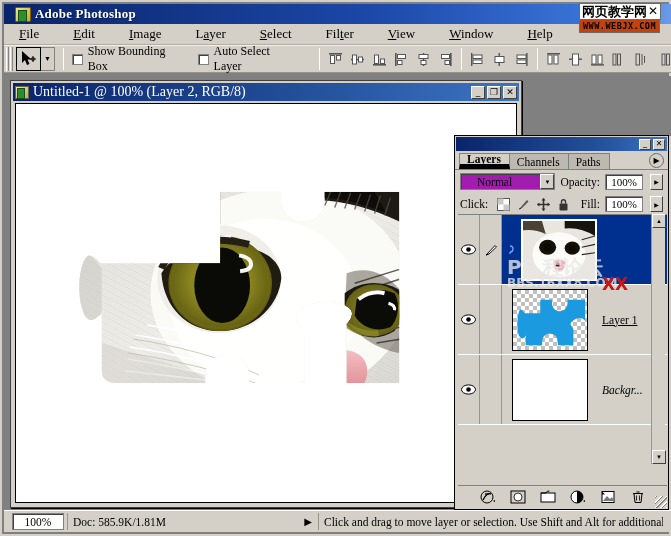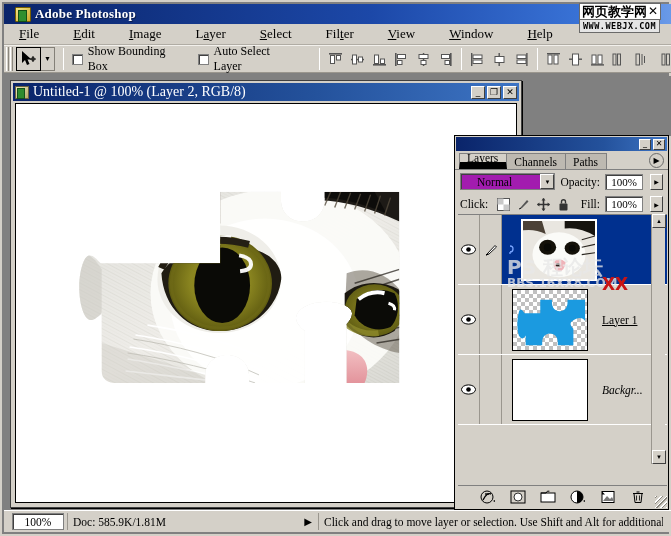--- a/index.html
+++ b/index.html
@@ -40,21 +40,21 @@
     z-index:20;
   }
   #wm-top{
     background:#ffffff; color:#000; font-size:13px; font-weight:bold;
     font-family:"DejaVu Sans", sans-serif;
     border:1px solid #6a6a6a; padding:0 2px; line-height:15px;
     display:flex;align-items:center;
   }
   #wm-x{ color:#000; font-weight:bold; font-size:12px; margin-left:1px;}
   #wm-bot{
-    background:#e5e5e5;color:#000;font-size:8.5px;font-weight:bold;
+    background:#c2410c;color:#000;font-size:8.5px;font-weight:bold;
     font-family:"DejaVu Sans Mono", monospace; letter-spacing:.5px;
     border:1px solid #6a6a6a; border-top:none; padding:0 3px; line-height:12px;
   }
   
   #menubar{
     position:absolute;left:2px;top:22px;width:667px;height:21px;
     background:#d4d0c8;display:flex;align-items:center;padding-left:6px;
     border-bottom:1px solid #b0aca4;
     gap:16px;
   }
@@ -139,21 +139,21 @@
   }
   #lp-tabs{
     height:18px;display:flex;align-items:flex-end;padding-left:4px;position:relative;
     border-bottom:1px solid #808080;background:#d4d0c8;
   }
   .ltab{
     height:16px;padding:0 8px 0 7px;font-size:11.5px;display:flex;align-items:center;
     background:#bdb9b1;border:1px solid #808080;border-bottom:none;margin-right:-1px;
     position:relative;
   }
-  .ltab.active{ background:#d4d0c8;border-bottom:7px solid #000000;font-weight:normal;z-index:2;}
+  .ltab.active{ background:#d4d0c8;border-bottom:5px solid #000000;font-weight:bold;z-index:2;}
   #lp-menu-btn{
     position:absolute;right:4px;bottom:1px;width:15px;height:15px;border-radius:50%;
     background:#d4d0c8;border:1px solid #6a6a6a;
     display:flex;align-items:center;justify-content:center;font-size:8px;
   }
   .lp-row{ display:flex;align-items:center;padding:3px 5px;gap:5px; }
   .lbl{ font-size:11.5px; }
   .mode-sel{
     flex:1;height:17px;background:#a21caf;border:1px solid #808080;
     box-shadow:inset 1px 1px 0 #404040;

